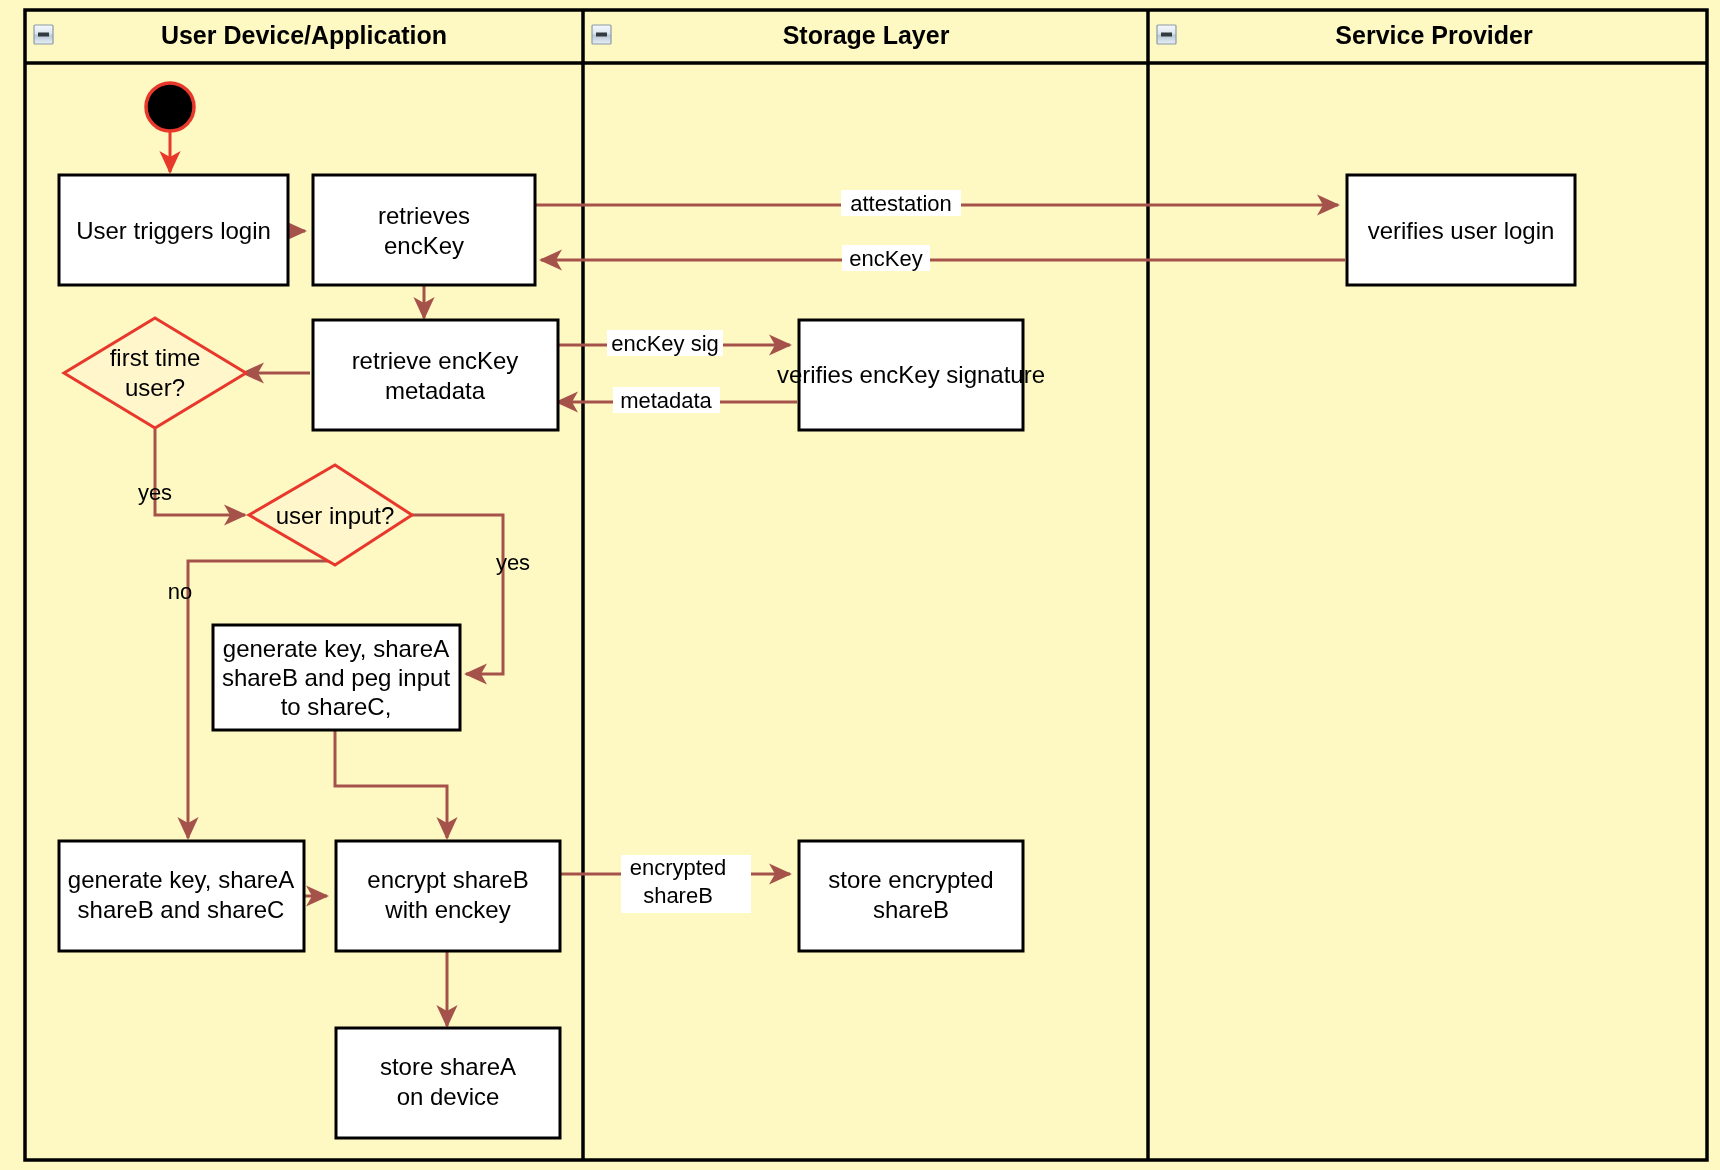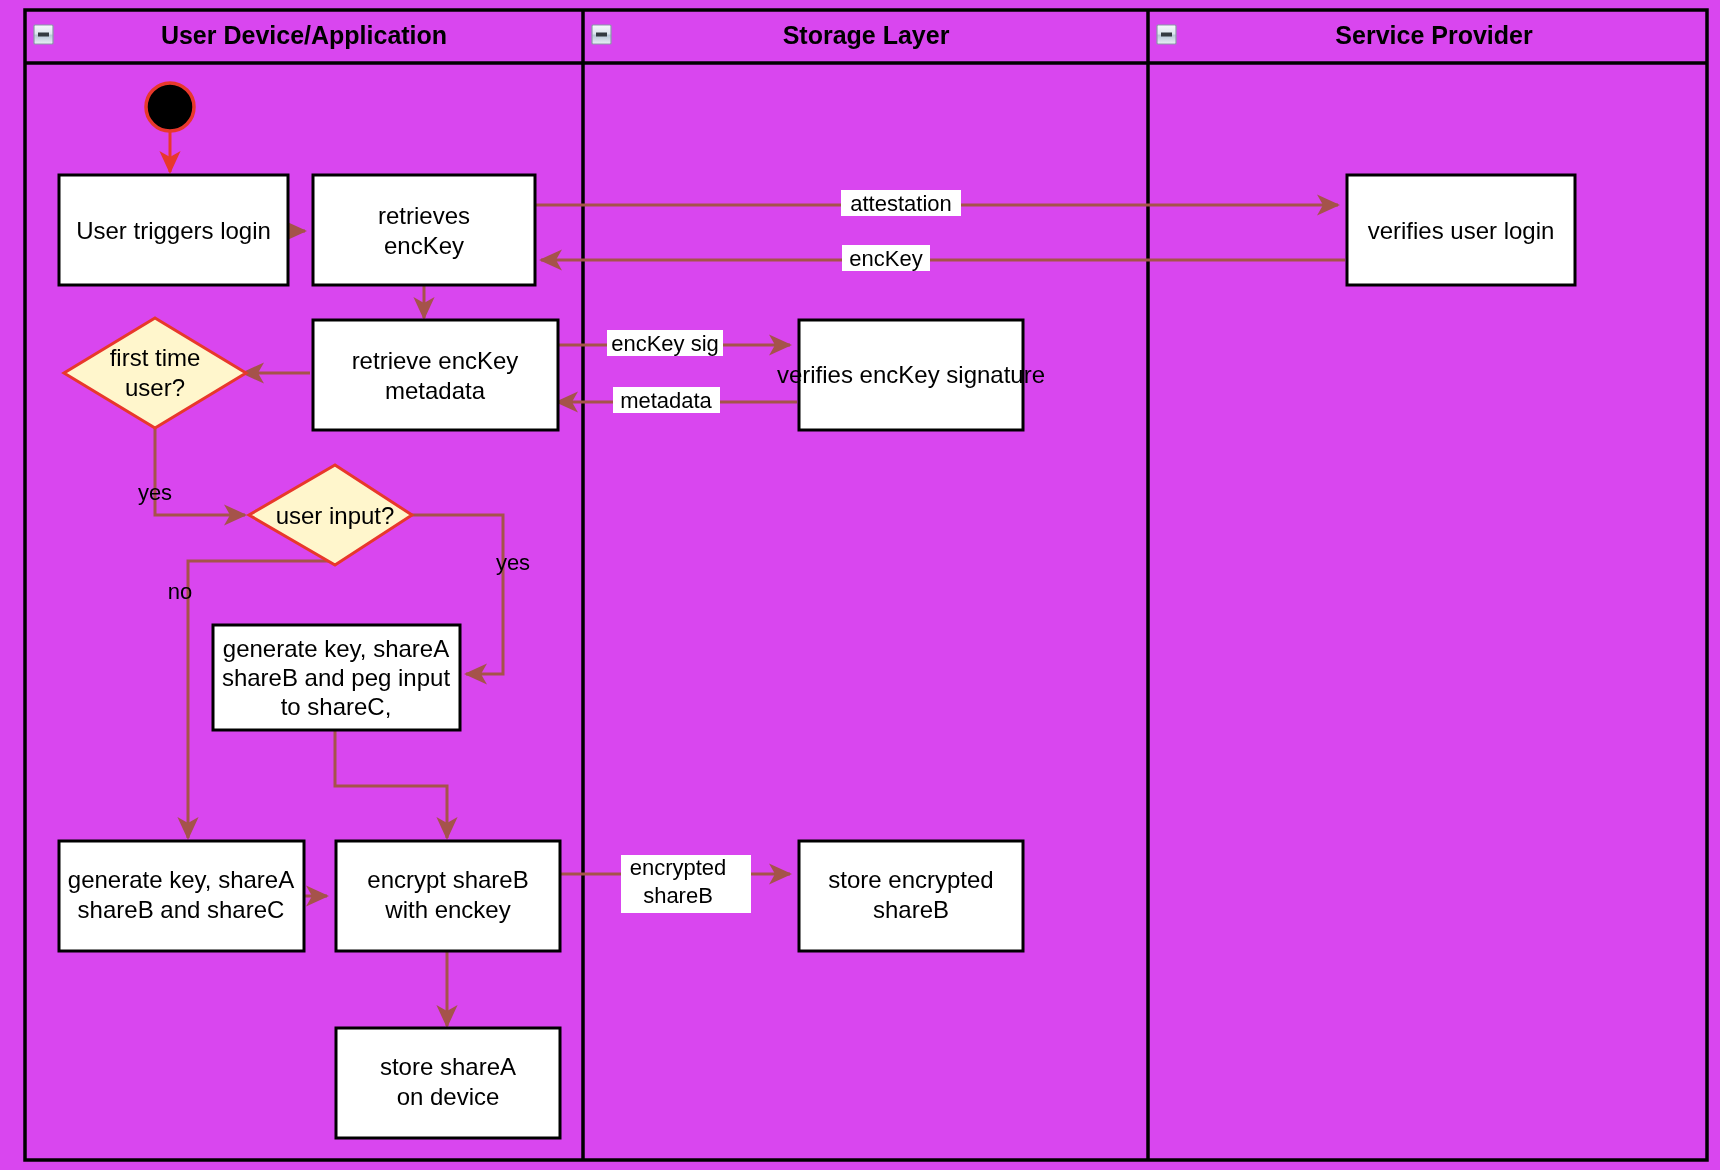--- a/index.html
+++ b/index.html
@@ -7,21 +7,21 @@
     padding: 0;
     background: #ffffff;
   }
   body {
     font-family: "Liberation Sans", sans-serif;
   }
   #canvas {
     position: relative;
     width: 1720px;
     height: 1170px;
-    background: #d946ef;
+    background: #fef9c3;
     overflow: hidden;
   }
   svg.diagram {
     position: absolute;
     left: 0;
     top: 0;
     width: 1720px;
     height: 1170px;
   }
   .lane-title {

